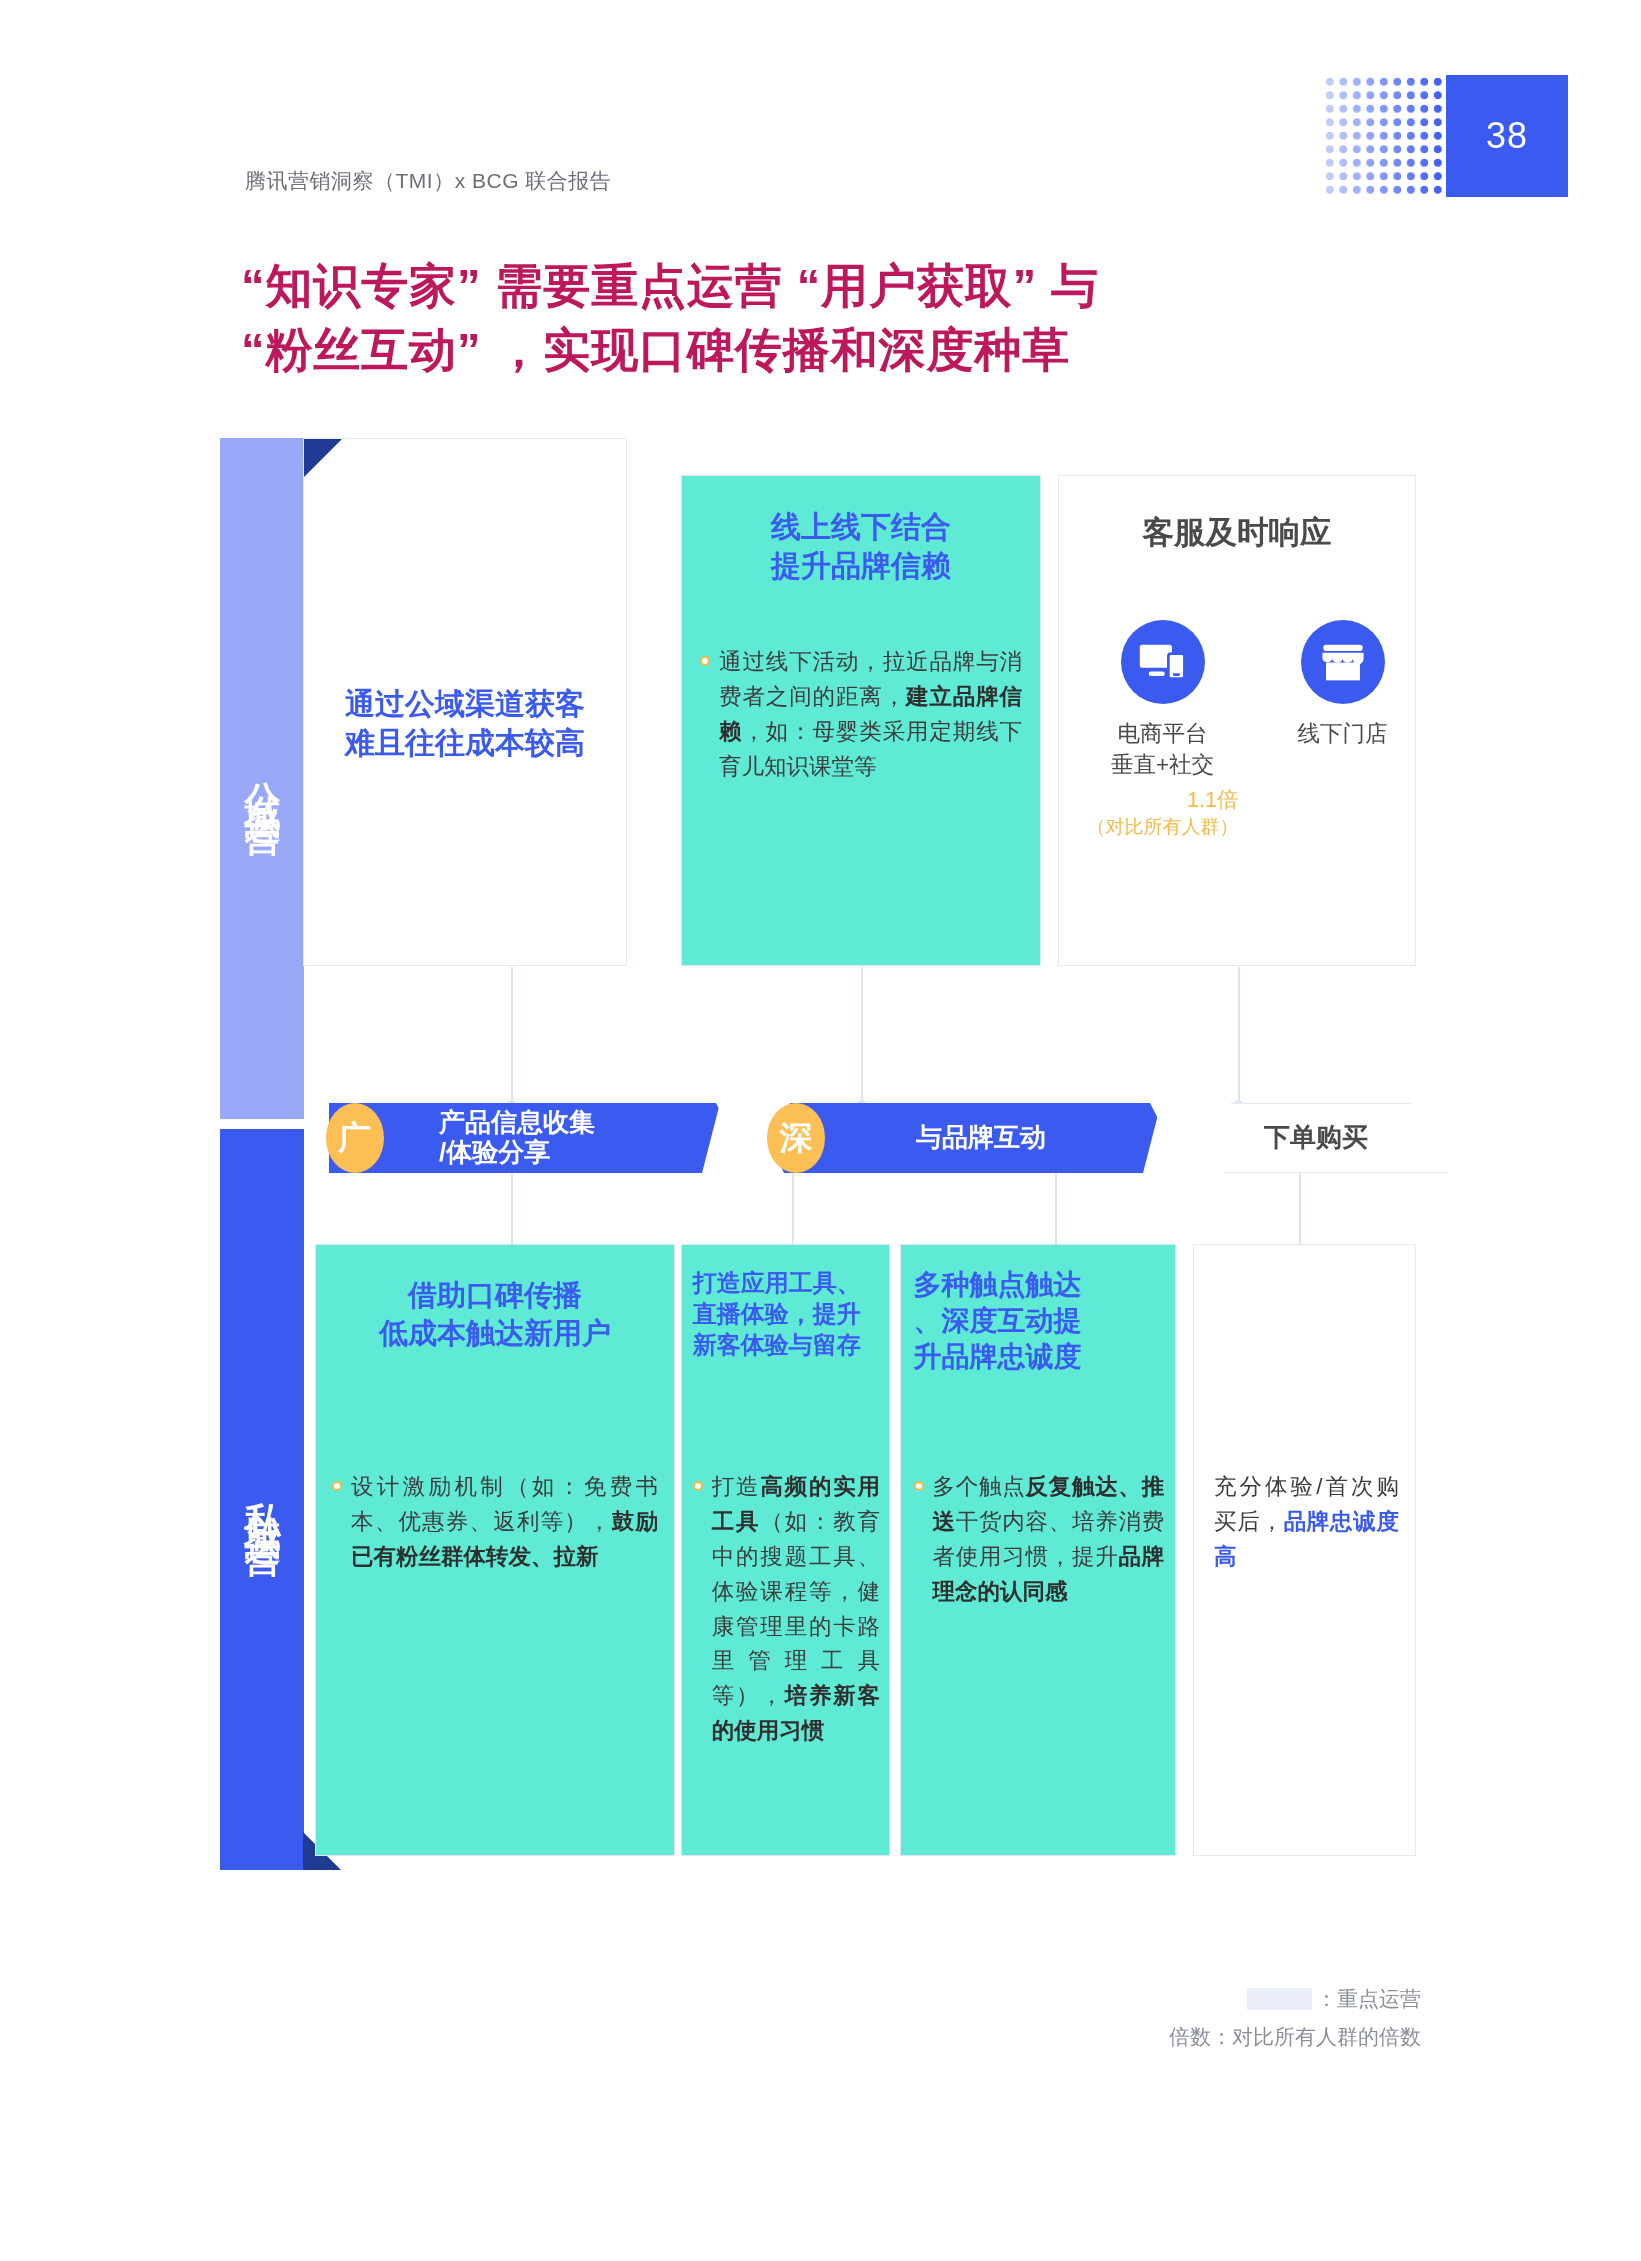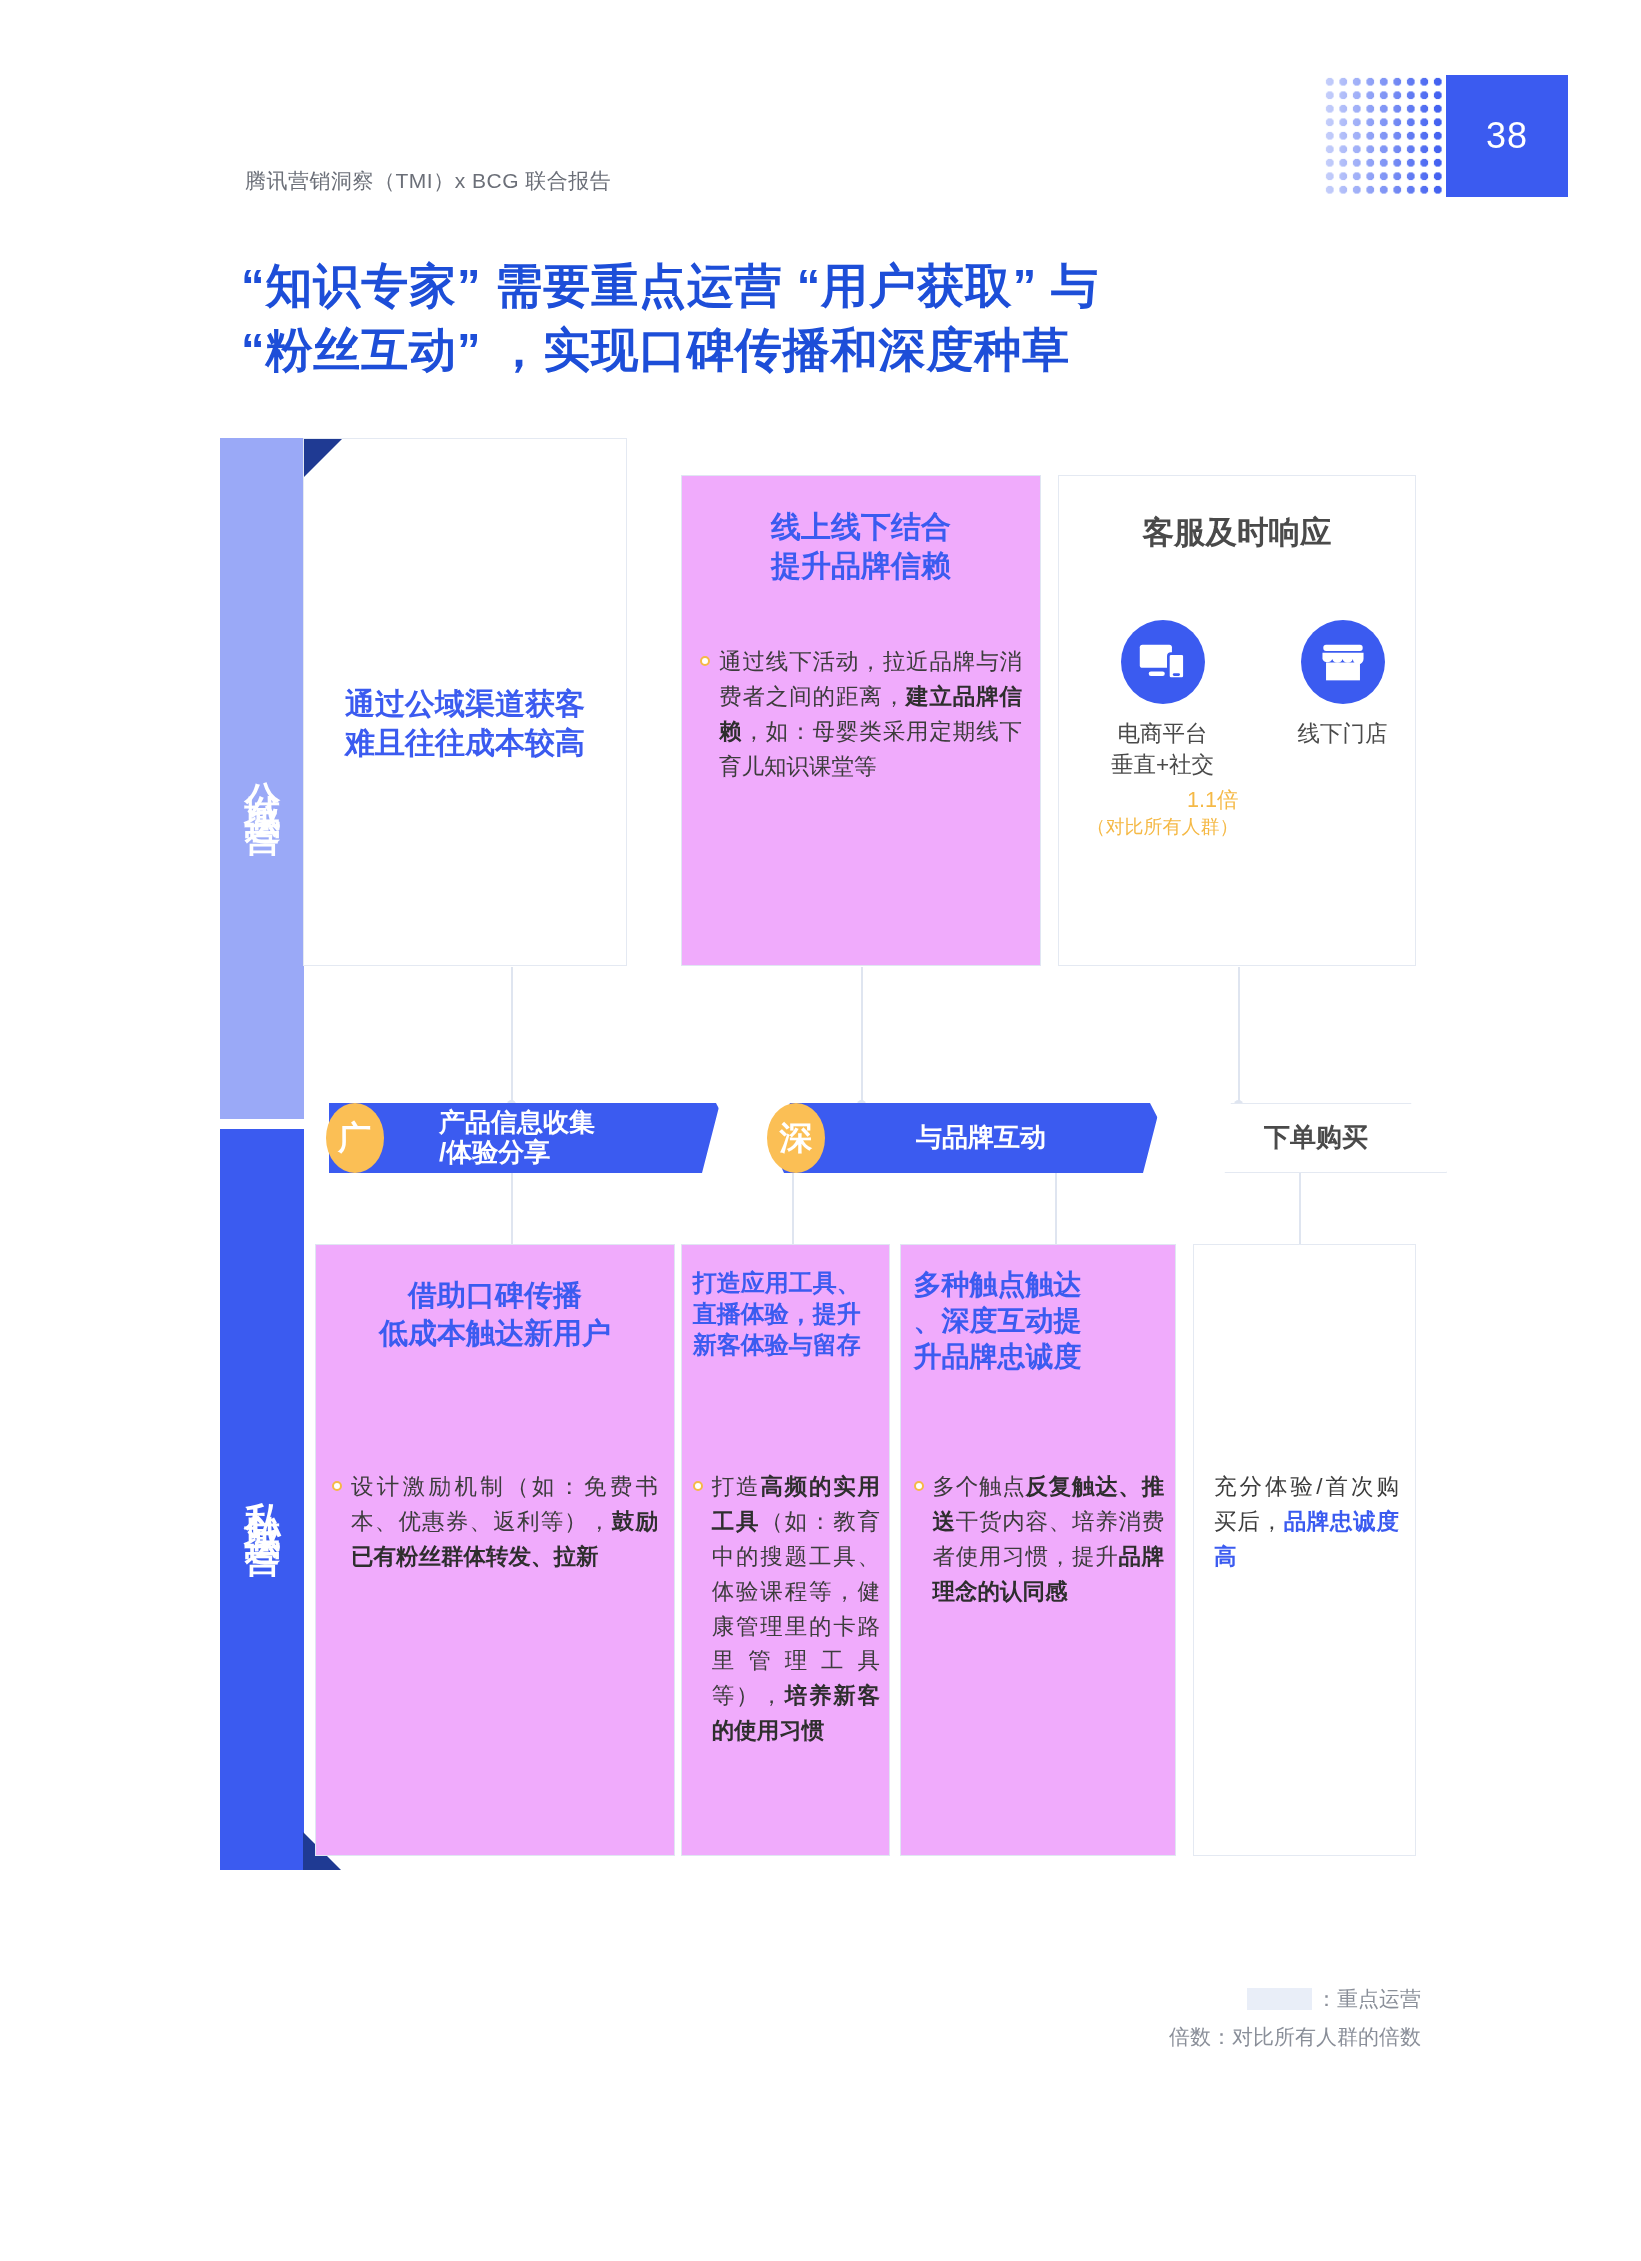--- a/index.html
+++ b/index.html
@@ -33,21 +33,21 @@
     letter-spacing: 0.9px;
   }
 
   
   .report-label {
     position: absolute; left: 245px; top: 167px;
     font-size: 21px; color: #6b6f78; letter-spacing: 0.5px;
   }
   .page-title {
     position: absolute; left: 241px; top: 254px; width: 1206px;
-    font-size: 47px; font-weight: 700; color: #1d4ed8;
+    font-size: 47px; font-weight: 700; color: #be185d;
     line-height: 1.36; letter-spacing: 0.9px;
   }
 
   
   .rail {
     position: absolute;
     display: flex; align-items: center; justify-content: center;
     color: #ffffff; font-size: 36px; font-weight: 700;
     writing-mode: vertical-rl; letter-spacing: 12.6px;
   }
@@ -68,21 +68,21 @@
   .rail-notch-bottom {
     position: absolute; left: 303px; top: 1832px;
     width: 0; height: 0;
     border-bottom: 38px solid #1f3a93;
     border-right: 38px solid transparent;
   }
 
   
   .card { position: absolute; }
   .card-plain { background: #ffffff; border: 0.9px solid #e4e9f2; }
-  .card-hl    { background: #f0abfc; border: 0.9px solid #e0e6f2; }
+  .card-hl    { background: #5eead4; border: 0.9px solid #e0e6f2; }
 
   .card-corner {
     position: absolute; left: 0; top: 0;
     width: 0; height: 0;
     border-top: 38px solid #1f3a93;
     border-right: 38px solid transparent;
   }
 
   .card-title {
     font-weight: 700; line-height: 1.3; text-align: center;

